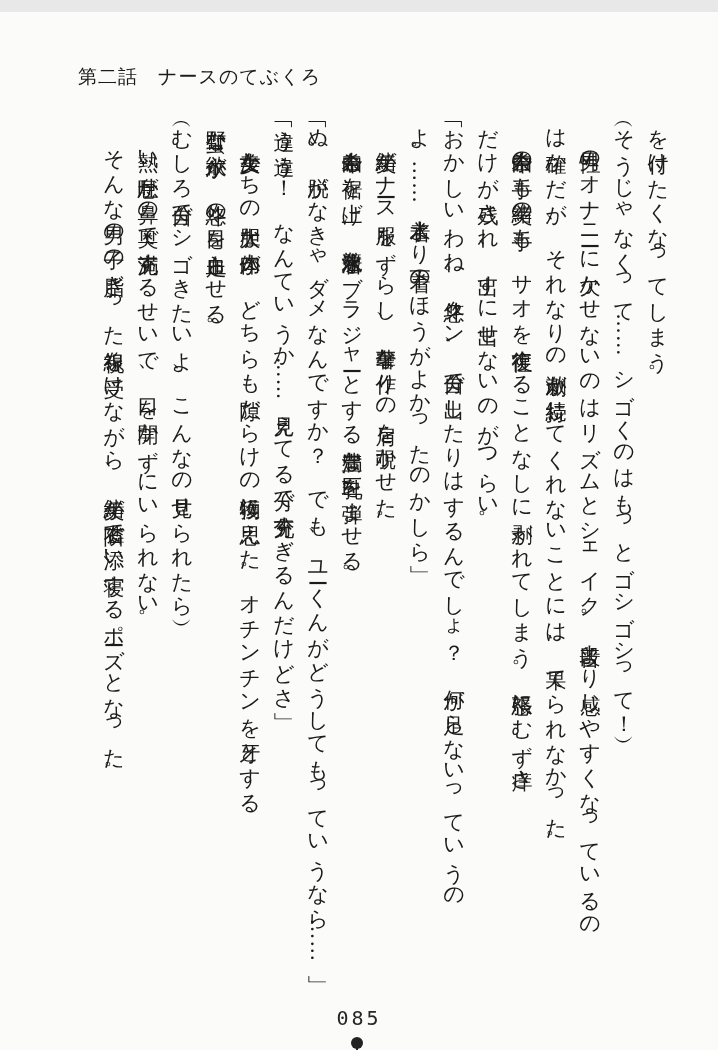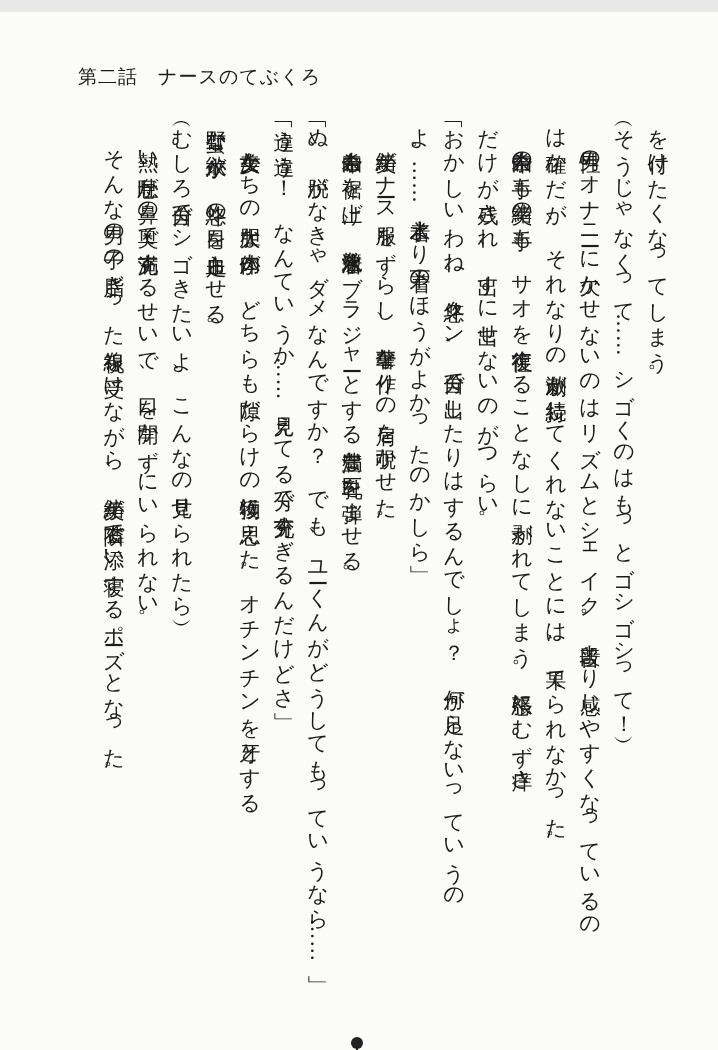--- a/index.html
+++ b/index.html
@@ -92,17 +92,18 @@
       <div class="line indent">由希奈も裾を上げ、競泳水着をブラジャーとする豊満な巨乳を弾ませる。</div>
       <div class="line">「ぬ、脱がなきゃダメなんですか？　でも、ユーくんがどうしてもっていうなら……」</div>
       <div class="line">「違う違う！　なんていうか……見えてる分で充分すぎるんだけどさ」</div>
       <div class="line indent">美少女たちの大胆な肉体が、どちらも隙だらけの獲物に思えた。オチンチンを牙とする</div>
       <div class="line">野蛮な欲求が、悠斗の目を血走らせる。</div>
       <div class="line">（むしろ自分でシゴきたいよ、こんなの見せられたら）</div>
       <div class="line indent">熱い吐息が鼻の奥で充満するせいで、口を開かずにいられない。</div>
       <div class="line indent">そんな男の子の脂ぎった視線を受けながら、美緒が右隣で添い寝するポーズとなった。</div>
     </div>
 
+  <div class="page-number">085</div>
 
   <div class="pin-mark-dot"></div>
   <div class="pin-mark-stem"></div>
 
 </div>
 
 </body></html>

